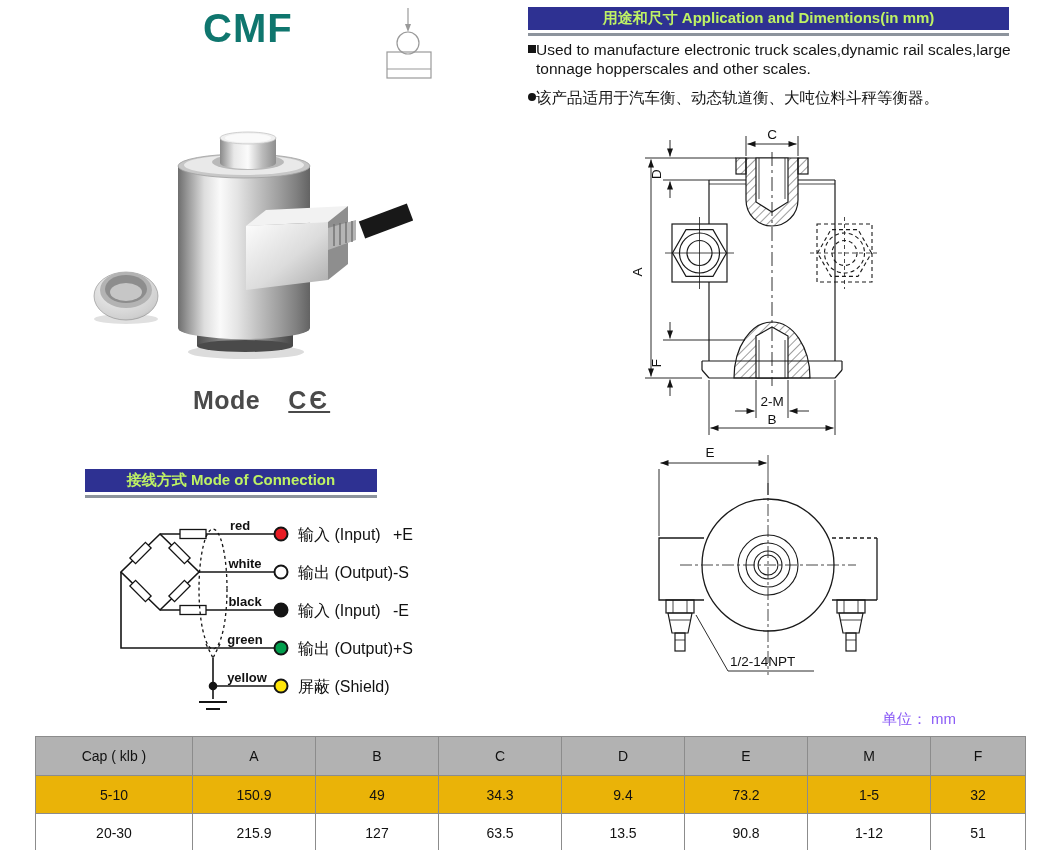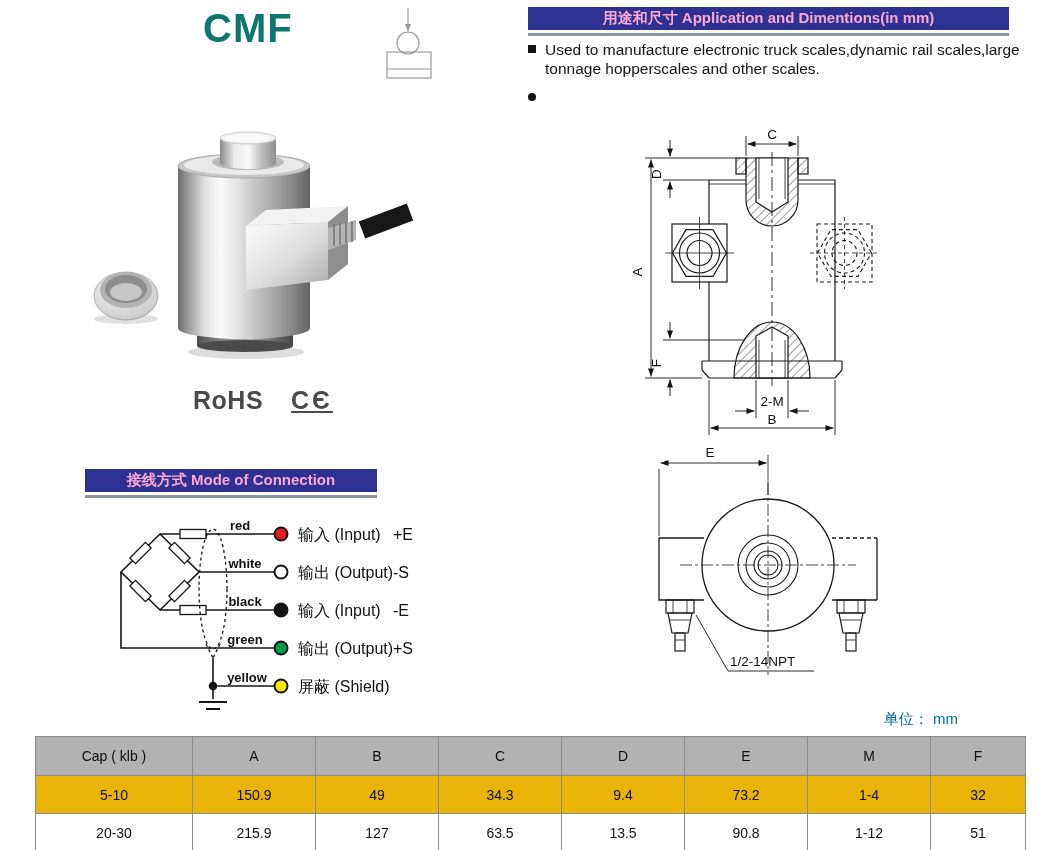--- a/index.html
+++ b/index.html
@@ -5,34 +5,34 @@
   html,body{margin:0;padding:0;}
   body{
     width:1060px;height:850px;position:relative;background:#ffffff;
     font-family:"Liberation Sans","DejaVu Sans",sans-serif;color:#1a1a1a;overflow:hidden;
   }
   .abs{position:absolute;}
   .title{
     left:203px;top:6px;font-size:40px;font-weight:bold;letter-spacing:1px;color:#0f766e;
   }
   .navy-bar{
-    background:#2e3192;color:#f9a8d4;font-weight:bold;text-align:left;
+    background:#2e3192;color:#bef264;font-weight:bold;text-align:left;
     display:flex;align-items:center;justify-content:center;
   }
   .navy-bar::after{
     content:"";position:absolute;left:0;right:0;bottom:-6px;height:3px;background:#8d949d;
   }
   .app-bar{left:528px;top:7px;width:481px;height:23px;font-size:15px;}
   .conn-bar{left:85px;top:469px;width:292px;height:23px;font-size:15px;}
-  .bullet-row{left:528px;width:492px;display:flex;gap:9px;font-size:15.5px;line-height:19px;color:#141414;}
+  .bullet-row{left:528px;width:492px;display:flex;font-size:15.5px;line-height:19px;color:#141414;}
   .bullet{flex:none;margin-top:5px;width:8px;height:8px;background:#141414;}
   .bullet.round{border-radius:50%;}
   .rohs{left:193px;top:386px;font-size:25px;font-weight:bold;color:#4a4a4a;letter-spacing:.5px;}
   .rohs .ce{margin-left:28px;letter-spacing:3px;text-decoration:underline;}
-  .unit-note{left:808px;top:710px;width:150px;text-align:right;font-size:15px;color:#0369a1;}
+  .unit-note{left:844px;top:710px;width:150px;text-align:center;font-size:15px;color:#8b5cf6;}
   table.dims{
     position:absolute;left:35px;top:736px;width:990px;border-collapse:collapse;table-layout:fixed;
     font-size:14px;color:#111;
   }
   table.dims th,table.dims td{
     border:1px solid #8c8c8c;text-align:center;font-weight:normal;padding:8px;height:21px;
   }
   table.dims thead th{background:#b2b2b2;height:22px;}
   table.dims tr.alt td{background:#eab308;}
   svg text{font-family:"Liberation Sans","DejaVu Sans",sans-serif;fill:#111;}
@@ -56,20 +56,21 @@
 </svg>
 
 <div class="abs navy-bar app-bar">用途和尺寸 Application and Dimentions(in mm)</div>
 
 <div class="abs bullet-row" style="top:40px;">
   <span class="bullet"></span>
   <span>Used to manufacture electronic truck scales,dynamic rail scales,large tonnage hopperscales and other scales.</span>
 </div>
 <div class="abs bullet-row" style="top:88px;">
   <span class="bullet round"></span>
+  <span>该产品适用于汽车衡、动态轨道衡、大吨位料斗秤等衡器。</span>
 </div>
 
 <svg class="abs" style="left:60px;top:100px;" width="400" height="335" viewBox="0 0 400 335">
   <defs>
     <linearGradient id="met" x1="0" y1="0" x2="1" y2="0">
       <stop offset="0" stop-color="#6e6e6e"></stop>
         <stop offset=".08" stop-color="#9c9c9c"></stop>
       <stop offset=".2" stop-color="#dedede"></stop>
         <stop offset=".32" stop-color="#fafafa"></stop>
       <stop offset=".45" stop-color="#e4e4e4"></stop>
@@ -131,21 +132,21 @@
   <g>
     <ellipse cx="66" cy="219" rx="32" ry="5" fill="#e0e0e0"></ellipse>
     <ellipse cx="66" cy="196" rx="32" ry="24" fill="url(#ringG)" stroke="#8a8a8a" stroke-width=".6"></ellipse>
     <ellipse cx="66" cy="190" rx="26" ry="18" fill="#b3b3b3"></ellipse>
     <ellipse cx="66" cy="189" rx="21" ry="14" fill="#8d8d8d"></ellipse>
     <ellipse cx="66" cy="192" rx="16" ry="9" fill="#c6c6c6"></ellipse>
   </g>
 </svg>
 
 <div class="abs rohs">
-  <span>RoHS</span><span class="ce">CЄ</span>
+  <span>Mode</span><span class="ce">CЄ</span>
 </div>
 
 <div class="abs navy-bar conn-bar">接线方式 Mode of Connection</div>
 
 <svg class="abs" style="left:85px;top:503px;" width="400" height="225" viewBox="0 0 400 225">
   <g stroke="#141414" stroke-width="1.6" fill="none">
     <polygon points="75,31 114,69 75,107 36,69"></polygon>
     <polyline points="36,69 36,145 189,145"></polyline>
     <line x1="75" y1="31" x2="189" y2="31"></line>
     <line x1="114" y1="69" x2="189" y2="69"></line>
@@ -362,21 +363,21 @@
     </tr>
   </thead>
   <tbody>
     <tr class="alt">
       <td>5-10</td>
       <td>150.9</td>
       <td>49</td>
       <td>34.3</td>
       <td>9.4</td>
       <td>73.2</td>
-      <td>1-4</td>
+      <td>1-5</td>
       <td>32</td>
     </tr>
     <tr>
       <td>20-30</td>
       <td>215.9</td>
       <td>127</td>
       <td>63.5</td>
       <td>13.5</td>
       <td>90.8</td>
       <td>1-12</td>

